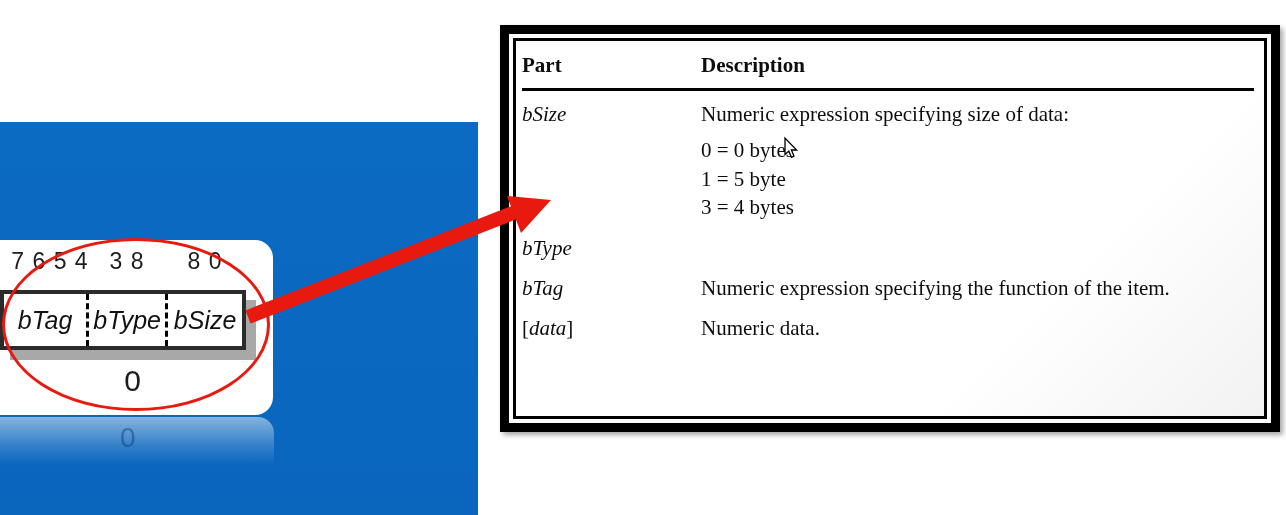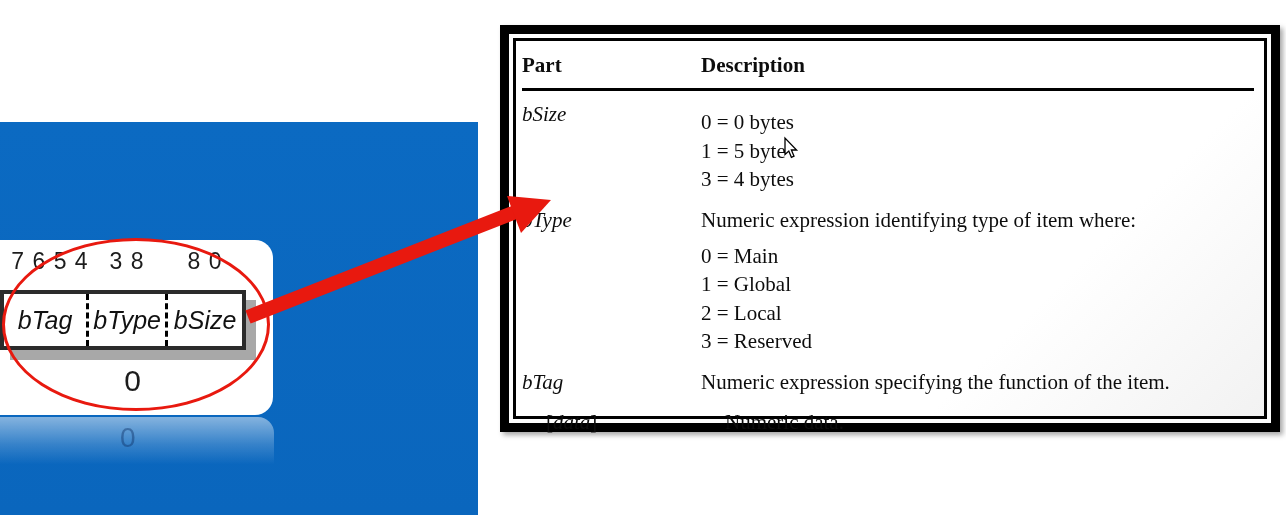--- a/index.html
+++ b/index.html
@@ -84,21 +84,21 @@
   }
   .thead{
     display:flex;font-weight:bold;
     padding:4px 0 10px 0;border-bottom:3px solid #000;
   }
   .col-part{width:179px;box-sizing:border-box;}
   .col-desc{flex:1;}
   .trow{display:flex;margin-top:12px;}
   .trow:first-child{margin-top:9px;}
   .part-cell{width:179px;box-sizing:border-box;font-style:italic;line-height:28px;}
-  .part-cell.bracketed{font-style:normal;margin-left:24px;}
+  .part-cell.bracketed{font-style:normal;}
   .part-cell.bracketed em{font-style:italic;}
   .desc-cell{flex:1;}
   .desc-line{line-height:28px;}
   .vals{margin-top:8px;}
   .vals .value-line{line-height:28.5px;}
 </style>
 </head>
 <body>
 
 <div class="stage">
@@ -127,38 +127,30 @@
   <div class="table-frame">
     <div class="table-inner">
       <div class="thead">
         <div class="col-part">Part</div>
         <div class="col-desc">Description</div>
       </div>
       <div class="tbody">
           <div class="trow">
             <div class="part-cell">bSize</div>
             <div class="desc-cell">
+              <div class="desc-line">Numeric expression specifying size of data:</div>
               <div class="vals">
                 <div class="value-line">0 = 0 bytes</div>
                 <div class="value-line">1 = 5 byte</div>
                 <div class="value-line">3 = 4 bytes</div>
               </div>
             </div>
           </div>
           <div class="trow">
             <div class="part-cell">bType</div>
-            <div class="desc-cell">
-              <div class="desc-line">Numeric expression identifying type of item where:</div>
-              <div class="vals">
-                <div class="value-line">0 = Main</div>
-                <div class="value-line">1 = Global</div>
-                <div class="value-line">2 = Local</div>
-                <div class="value-line">3 = Reserved</div>
-              </div>
-            </div>
           </div>
           <div class="trow">
             <div class="part-cell">bTag</div>
             <div class="desc-cell">
               <div class="desc-line">Numeric expression specifying the function of the item.</div>
             </div>
           </div>
           <div class="trow">
             <div class="part-cell bracketed">[<em>data</em>]</div>
             <div class="desc-cell">

